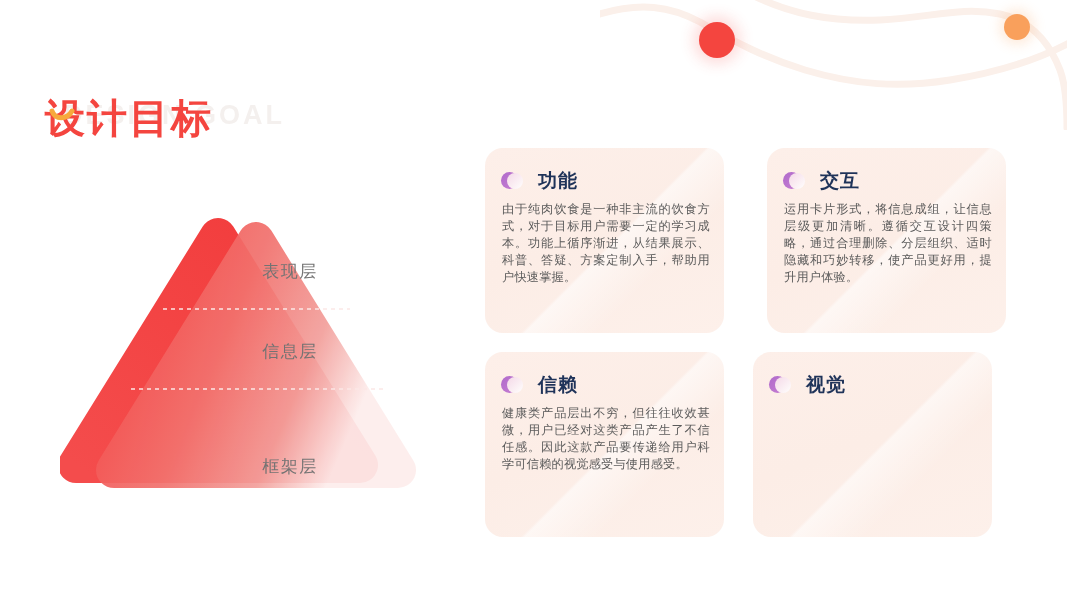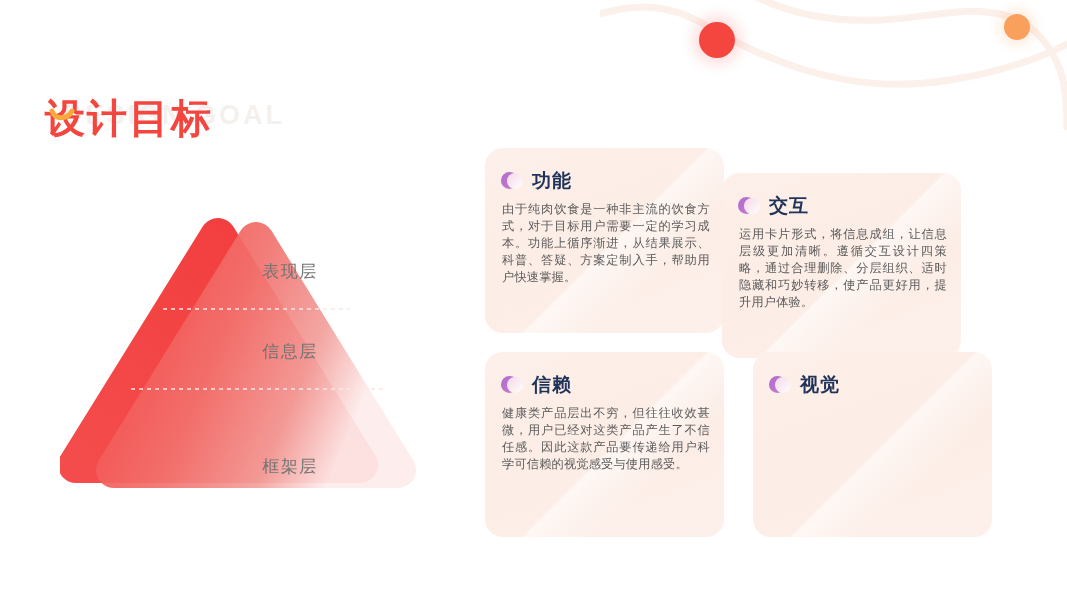--- a/index.html
+++ b/index.html
@@ -126,31 +126,31 @@
     position: absolute;
     width: 239px;
     height: 185px;
     border-radius: 18px;
     background:
       linear-gradient(135deg, rgba(255,255,255,0) 52%, rgba(255,255,255,0.55) 53%, rgba(255,255,255,0.0) 70%),
       linear-gradient(160deg, #FDEFE9 0%, #FCEDE6 48%, #FDF0EA 100%);
     overflow: hidden;
   }
   .card.c0 { left: 485px; top: 148px; }
-  .card.c1 { left: 722px; top: 148px; margin-top: 25px; }
+  .card.c1 { left: 767px; top: 148px; }
   .card.c2 { left: 485px; top: 352px; }
   .card.c3 { left: 753px; top: 352px; }
 
   .card-head {
     position: absolute;
     left: 16px;
     top: 20px;
     display: flex;
     align-items: center;
-    gap: 9px;
+    gap: 15px;
   }
   .card-icon {
     position: relative;
     width: 22px;
     height: 18px;
     flex: none;
   }
   .card-icon .cback,
   .card-icon .cfront {
     position: absolute;

